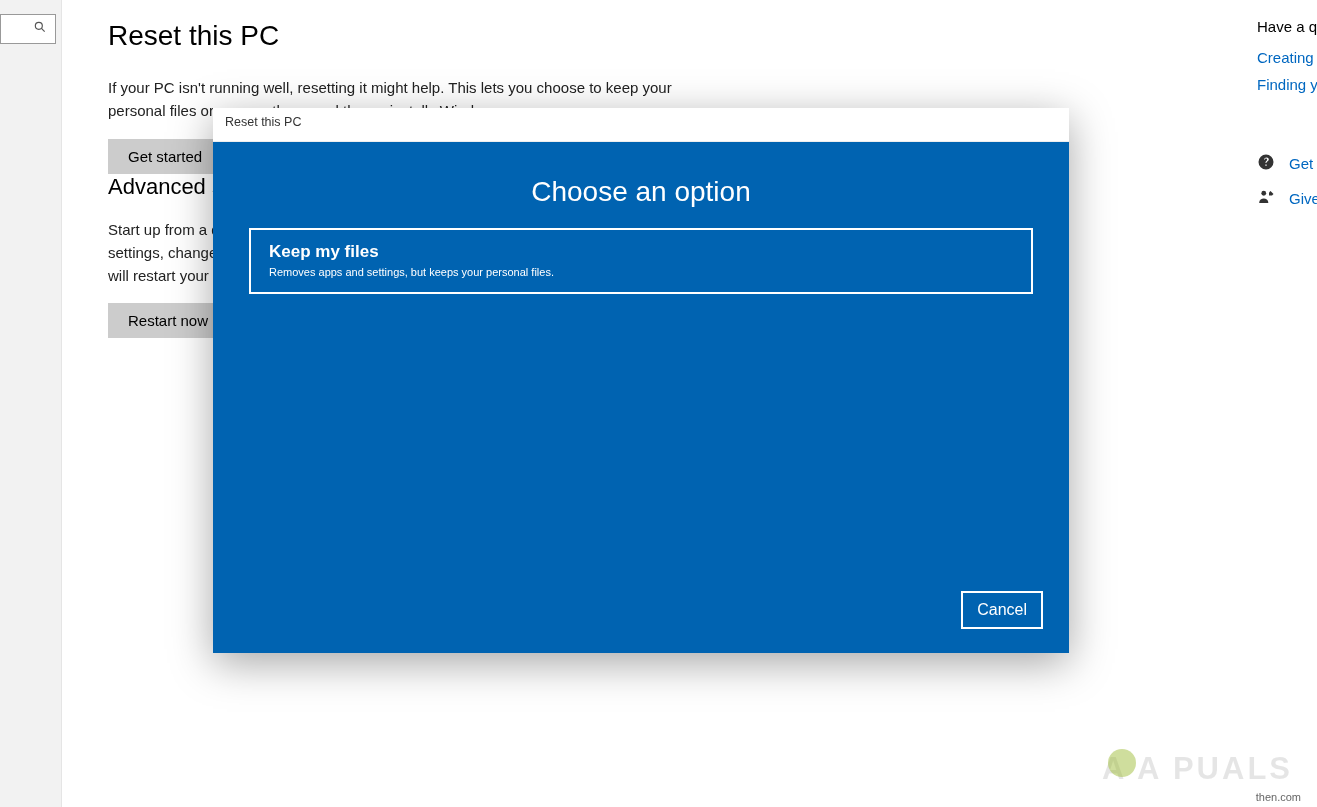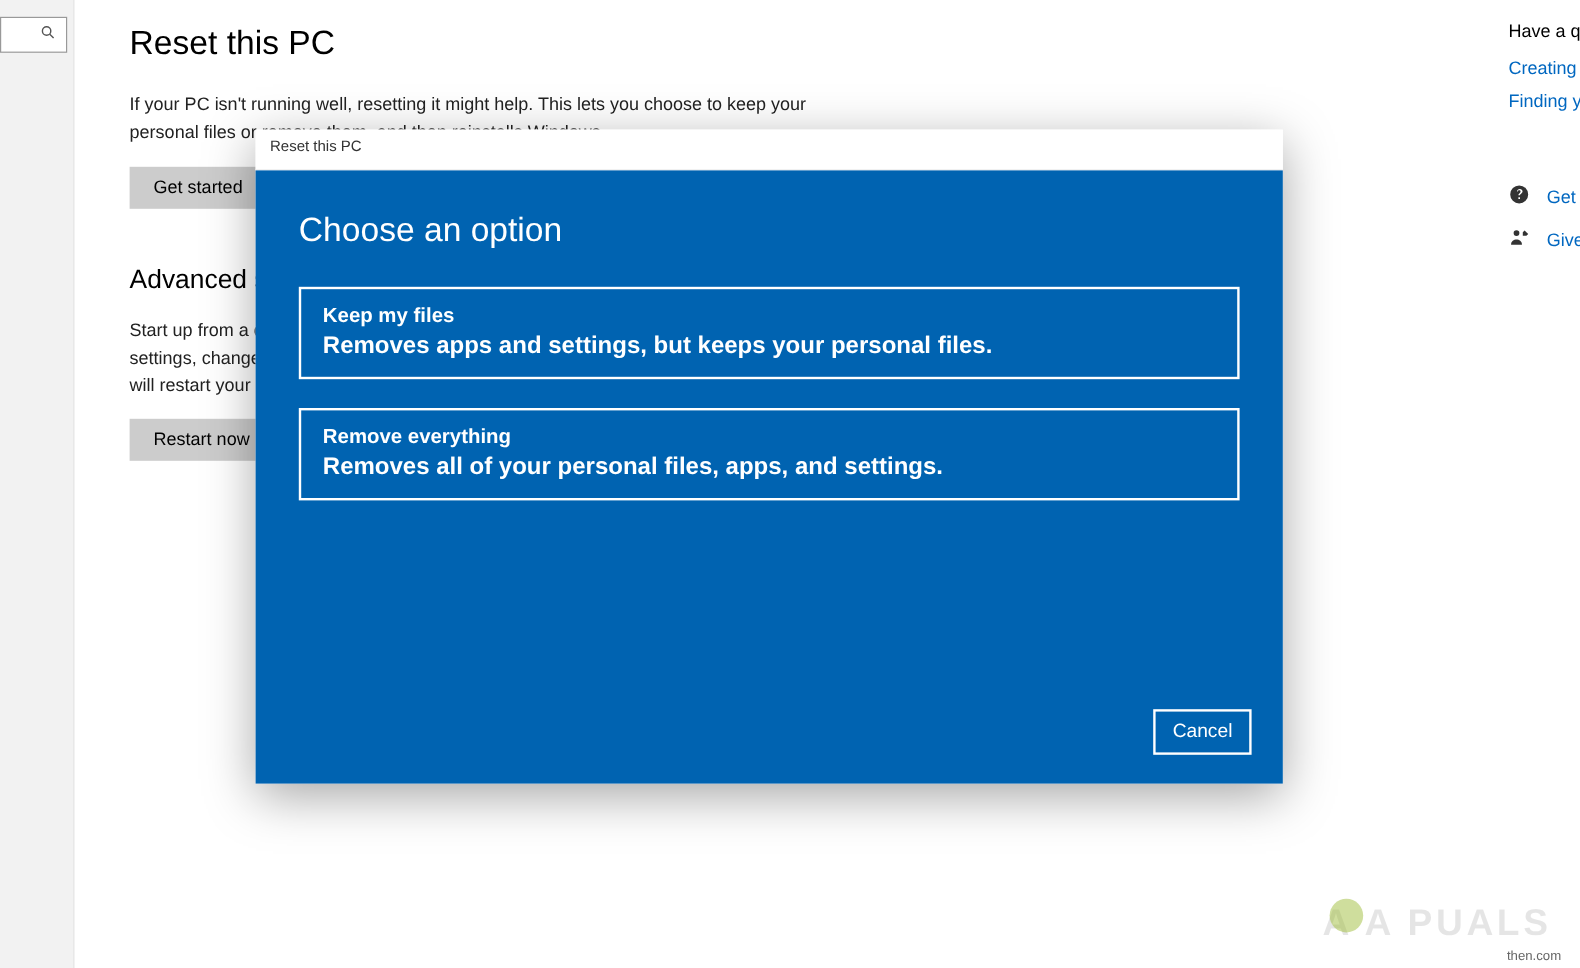--- a/index.html
+++ b/index.html
@@ -7,39 +7,39 @@
 
     
     .sidebar-sliver { position: absolute; left: 0; top: 0; width: 62px; height: 100%; background: #f2f2f2; border-right: 1px solid #e5e5e5; }
     .search-box { position: absolute; left: 0; top: 14px; width: 56px; height: 30px; border: 1px solid #999; background: #fff; display: flex; align-items: center; justify-content: flex-end; padding-right: 8px; }
     .search-box svg { width: 14px; height: 14px; stroke: #555; }
 
     
     .main { position: absolute; left: 108px; top: 20px; width: 600px; }
     .h1 { font-size: 28px; font-weight: 400; margin-bottom: 24px; }
     .body-text { font-size: 15px; line-height: 1.55; margin-bottom: 16px; color: #222; }
-    .btn-gray { background: #ccc; border: none; padding: 9px 20px; font-size: 15px; cursor: pointer; margin-bottom: 46px; }
+    .btn-gray { background: #ccc; border: none; padding: 9px 20px; font-size: 15px; cursor: pointer; }
     .h2 { font-size: 22px; font-weight: 400; margin-bottom: 18px; }
 
     
     .right-col { position: absolute; right: 0; top: 18px; width: 60px; text-align: left; font-size: 15px; overflow: hidden; white-space: nowrap; }
     .right-col .q { margin-bottom: 14px; }
     .right-col .link { color: #0067c0; margin-bottom: 10px; cursor: pointer; }
     .right-col .icons { margin-top: 60px; }
     .right-col .icon-row { display: flex; align-items: center; gap: 14px; margin-bottom: 14px; color: #0067c0; }
     .right-col .icon-row svg { width: 18px; height: 18px; color: #333; flex-shrink: 0; }
 
     
     .modal { position: absolute; left: 213px; top: 108px; width: 856px; height: 545px; background: #fff; box-shadow: 0 10px 40px rgba(0,0,0,.35); }
     .modal-titlebar { height: 34px; background: #fff; padding: 7px 12px; font-size: 12.5px; color: #333; border-bottom: 1px solid #eee; }
     .modal-body { background: #0063b1; height: calc(100% - 34px); padding: 34px 36px 28px; position: relative; color: #fff; }
-    .modal-heading { font-size: 28px; font-weight: 300; margin-bottom: 31px; }
+    .modal-heading { font-size: 28px; font-weight: 300; margin-bottom: 20px; text-align: center; }
     .option { border: 2px solid #fff; padding: 12px 18px 14px; margin-bottom: 24px; cursor: pointer; }
     .option-title { font-size: 17px; font-weight: 600; margin-bottom: 4px; }
-    .option-desc { font-size: 20px; font-weight: 700; }
+    .option-desc { font-size: 11px; font-weight: 400; }
     .cancel-btn { position: absolute; right: 26px; bottom: 24px; border: 2px solid #fff; background: transparent; color: #fff; font-size: 16px; padding: 8px 14px; cursor: pointer; }
 
     
     .watermark { position: absolute; right: 16px; bottom: 4px; font-size: 11px; color: #666; }
     .watermark-logo { position: absolute; right: 24px; bottom: 20px; font-size: 31px; font-weight: 700; color: rgba(0,0,0,.1); letter-spacing: 2px; }
     .watermark-logo .a-green { display:inline-block; position:relative; }
     .watermark-logo .dot { position:absolute; width:28px; height:28px; background: rgba(160,190,60,.5); border-radius:50%; top:-2px; left:6px; }
   </style>
 </head>
 <body>
@@ -94,24 +94,20 @@
 <div class="modal">
   <div class="modal-titlebar">Reset this PC</div>
   <div class="modal-body">
     <div class="modal-heading">Choose an option</div>
 
     <div class="option">
       <div class="option-title">Keep my files</div>
       <div class="option-desc">Removes apps and settings, but keeps your personal files.</div>
     </div>
 
-    <div class="option">
-      <div class="option-title">Remove everything</div>
-      <div class="option-desc">Removes all of your personal files, apps, and settings.</div>
-    </div>
 
     <button class="cancel-btn">Cancel</button>
   </div>
 </div>
 
 <div class="watermark-logo">
   <span class="a-green"><span class="dot"></span>A</span>&nbsp;<span style="letter-spacing:3px">A PUALS</span>
 </div>
 <div class="watermark">then.com</div>
 

